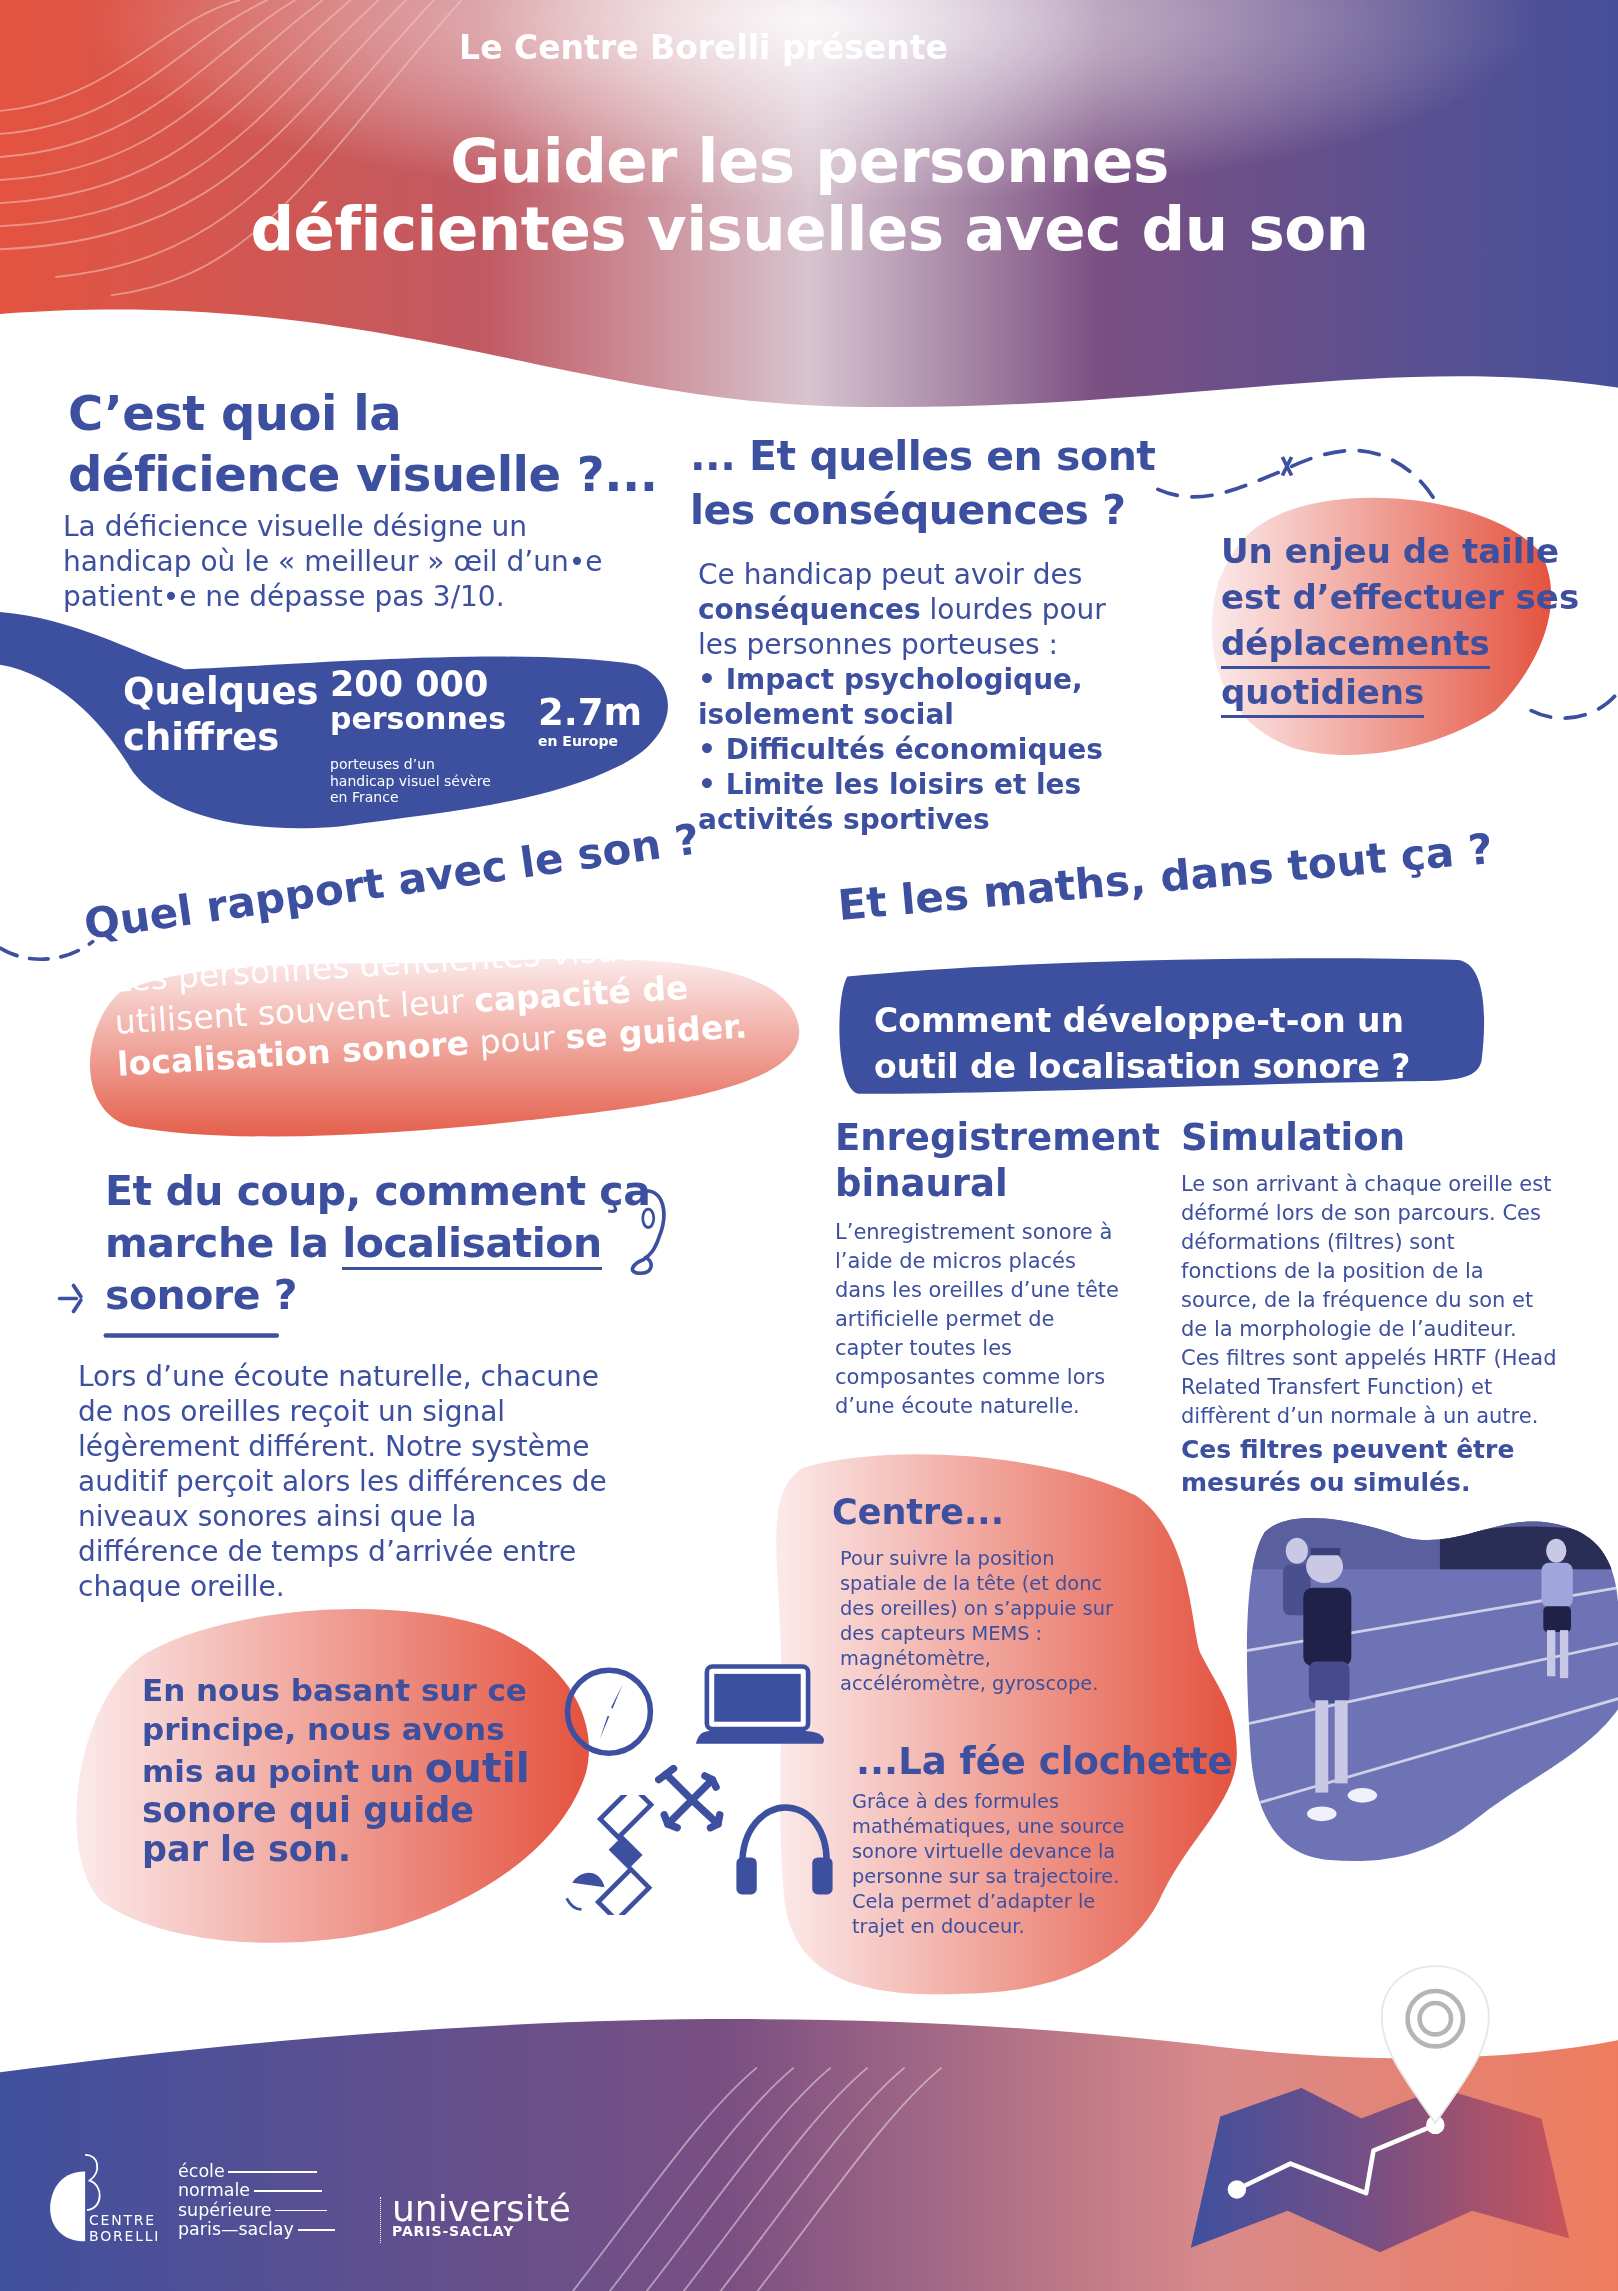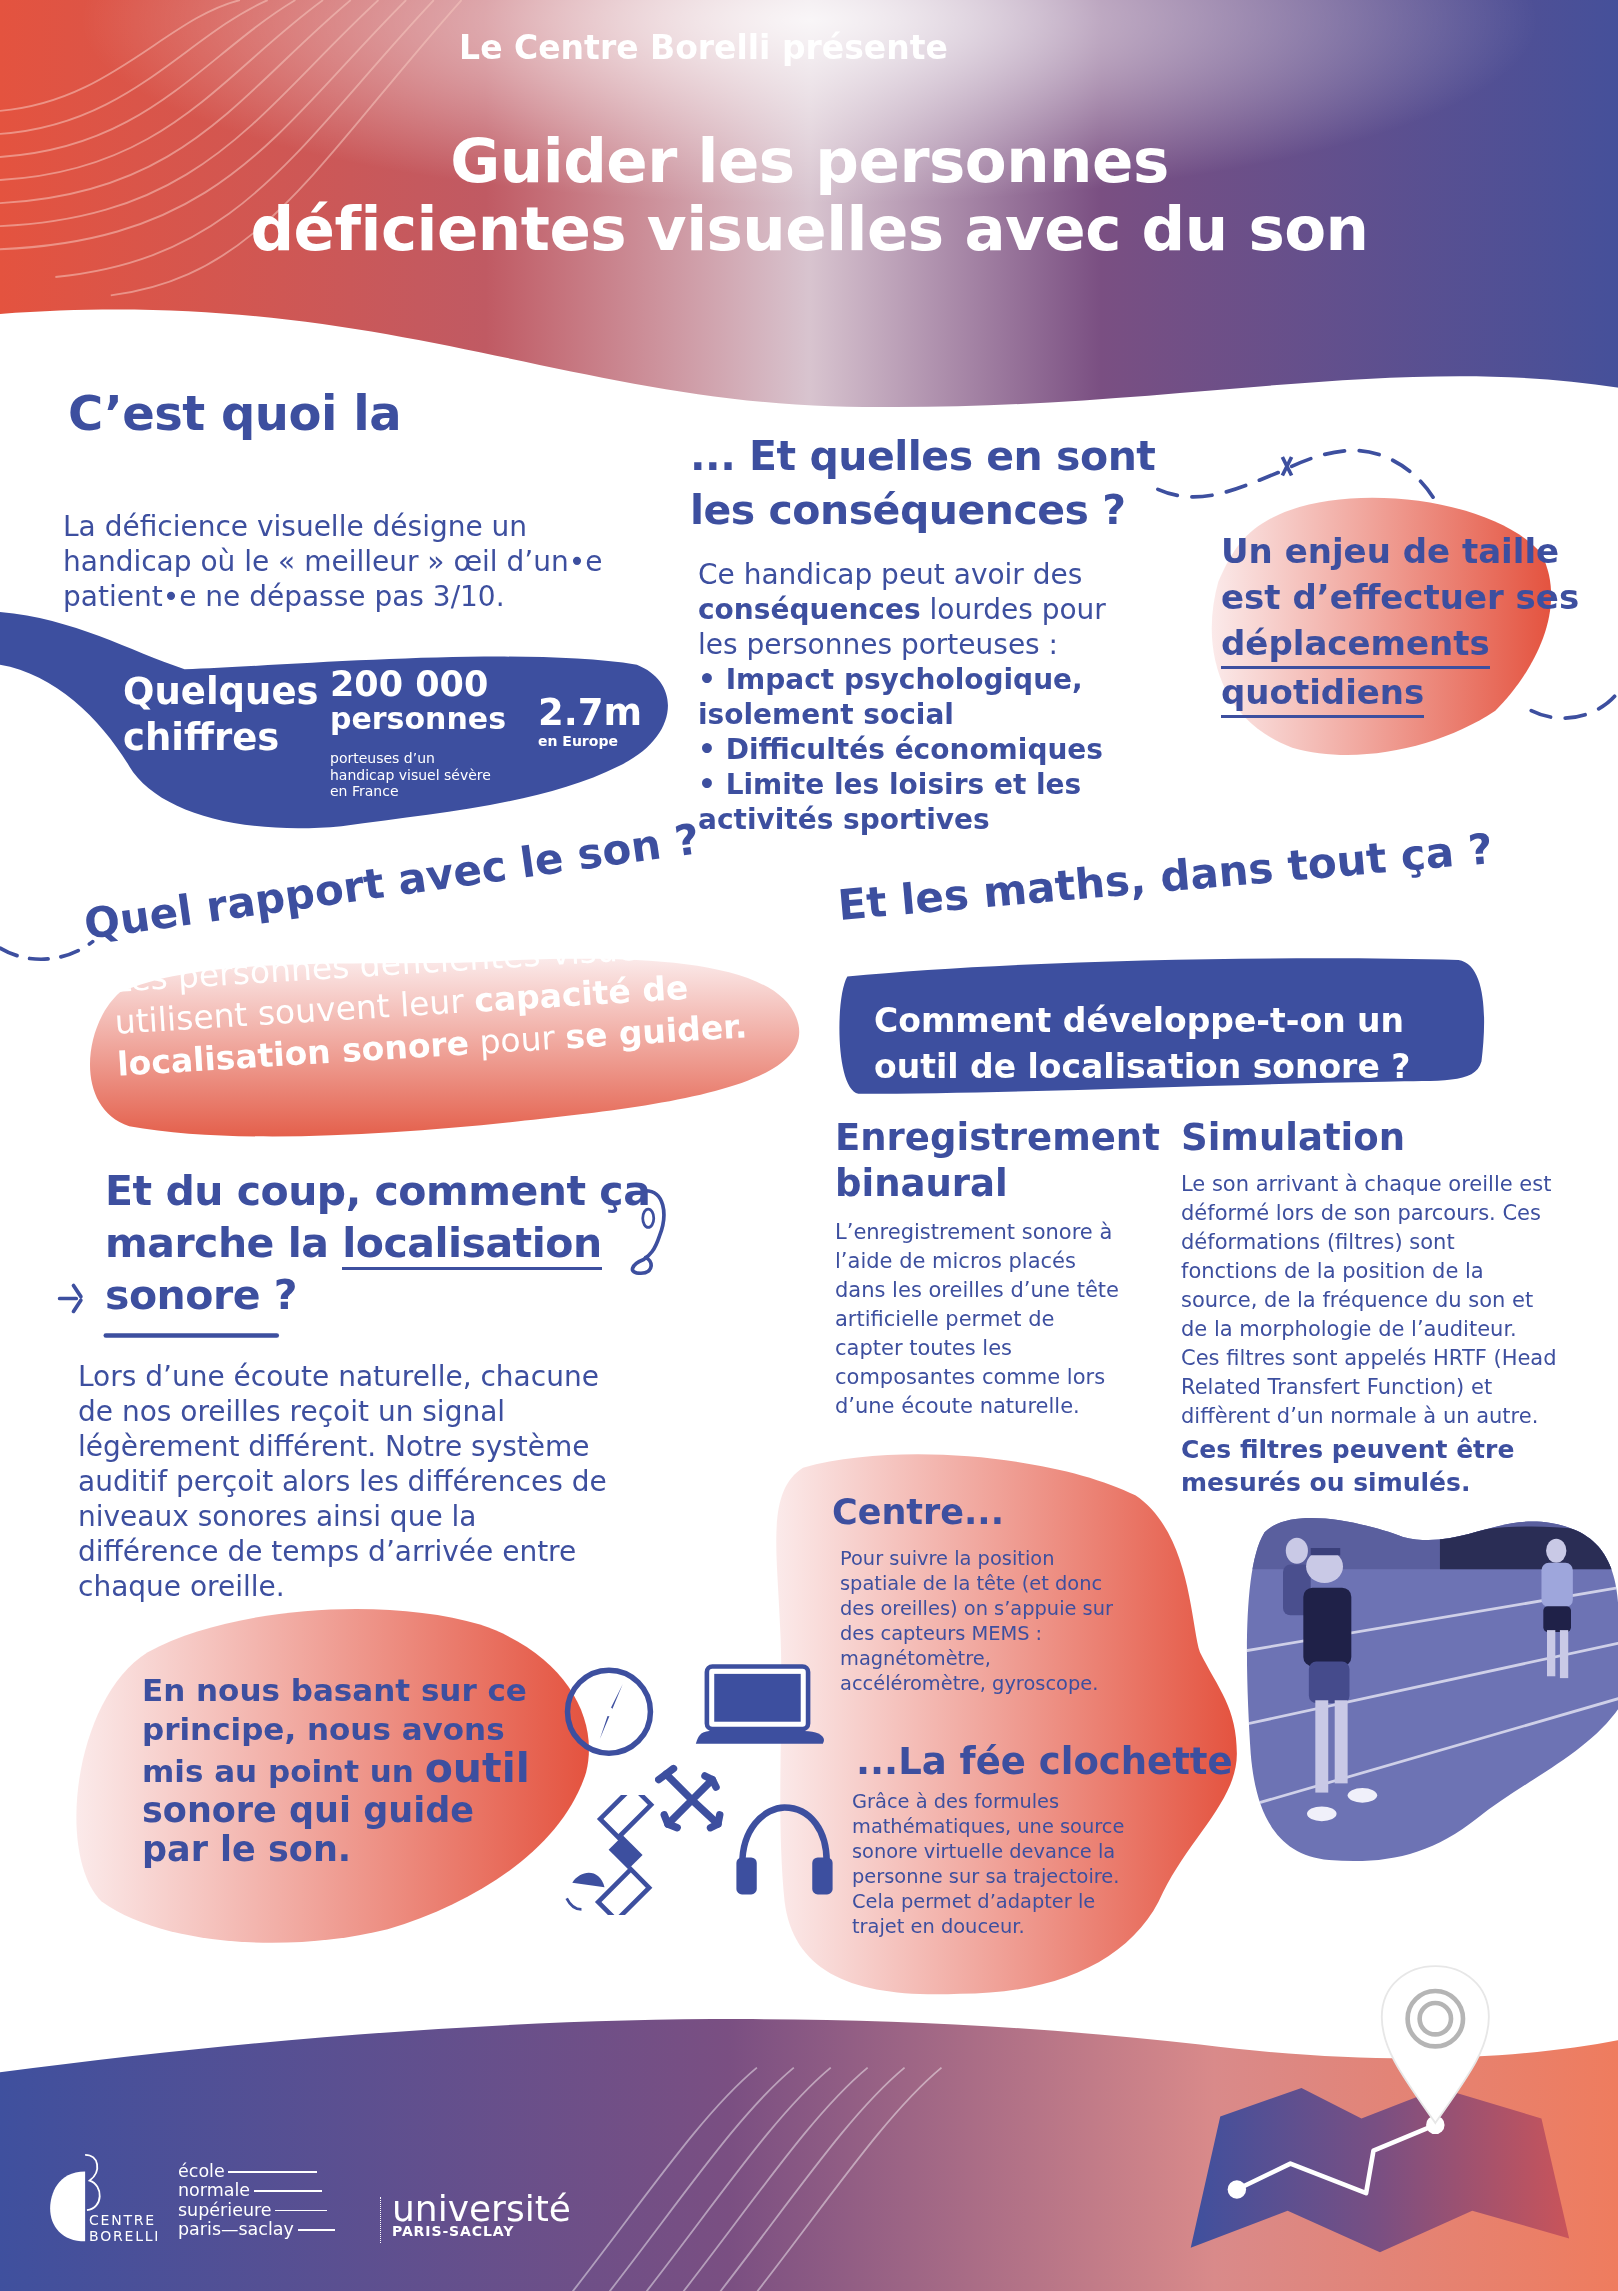--- a/index.html
+++ b/index.html
@@ -132,35 +132,36 @@
 </svg>
 
 <div class="abs white b" style="left:0;width:1407px;top:28px;text-align:center;font-size:33px;">Le Centre Borelli présente</div>
 <div class="abs title-main" style="left:0;width:1619px;top:127px;">
   <div>Guider les personnes</div>
   <div>déficientes visuelles avec du son</div>
 </div>
 
 <div class="abs h2 blue" style="left:68px;top:383px;font-size:48px;">
   <div>C’est quoi la</div>
+  <div>déficience visuelle ?...</div>
 </div>
 <div class="abs body-lg blue" style="left:63px;top:509px;">
   <div>La déficience visuelle désigne un</div>
   <div>handicap où le « meilleur » œil d’un•e</div>
   <div>patient•e ne dépasse pas 3/10.</div>
 </div>
 
 <div class="abs white b" style="left:123px;top:669px;font-size:37px;line-height:46px;">
   <div>Quelques</div>
   <div>chiffres</div>
 </div>
 <div class="abs white" style="left:330px;top:666px;">
   <div class="b" style="font-size:35px;line-height:37px;">200 000</div>
   <div class="b" style="font-size:30px;line-height:31px;">personnes</div>
-  <div style="font-size:14px;line-height:16.6px;margin-top:16px;">
+  <div style="font-size:14px;line-height:16.6px;margin-top:22px;">
     <div>porteuses d’un</div>
     <div>handicap visuel sévère</div>
     <div>en France</div>
   </div>
 </div>
 <div class="abs white" style="left:538px;top:692px;">
   <div class="b" style="font-size:37px;line-height:41px;">2.7m</div>
   <div class="b" style="font-size:14px;">en Europe</div>
 </div>
 

